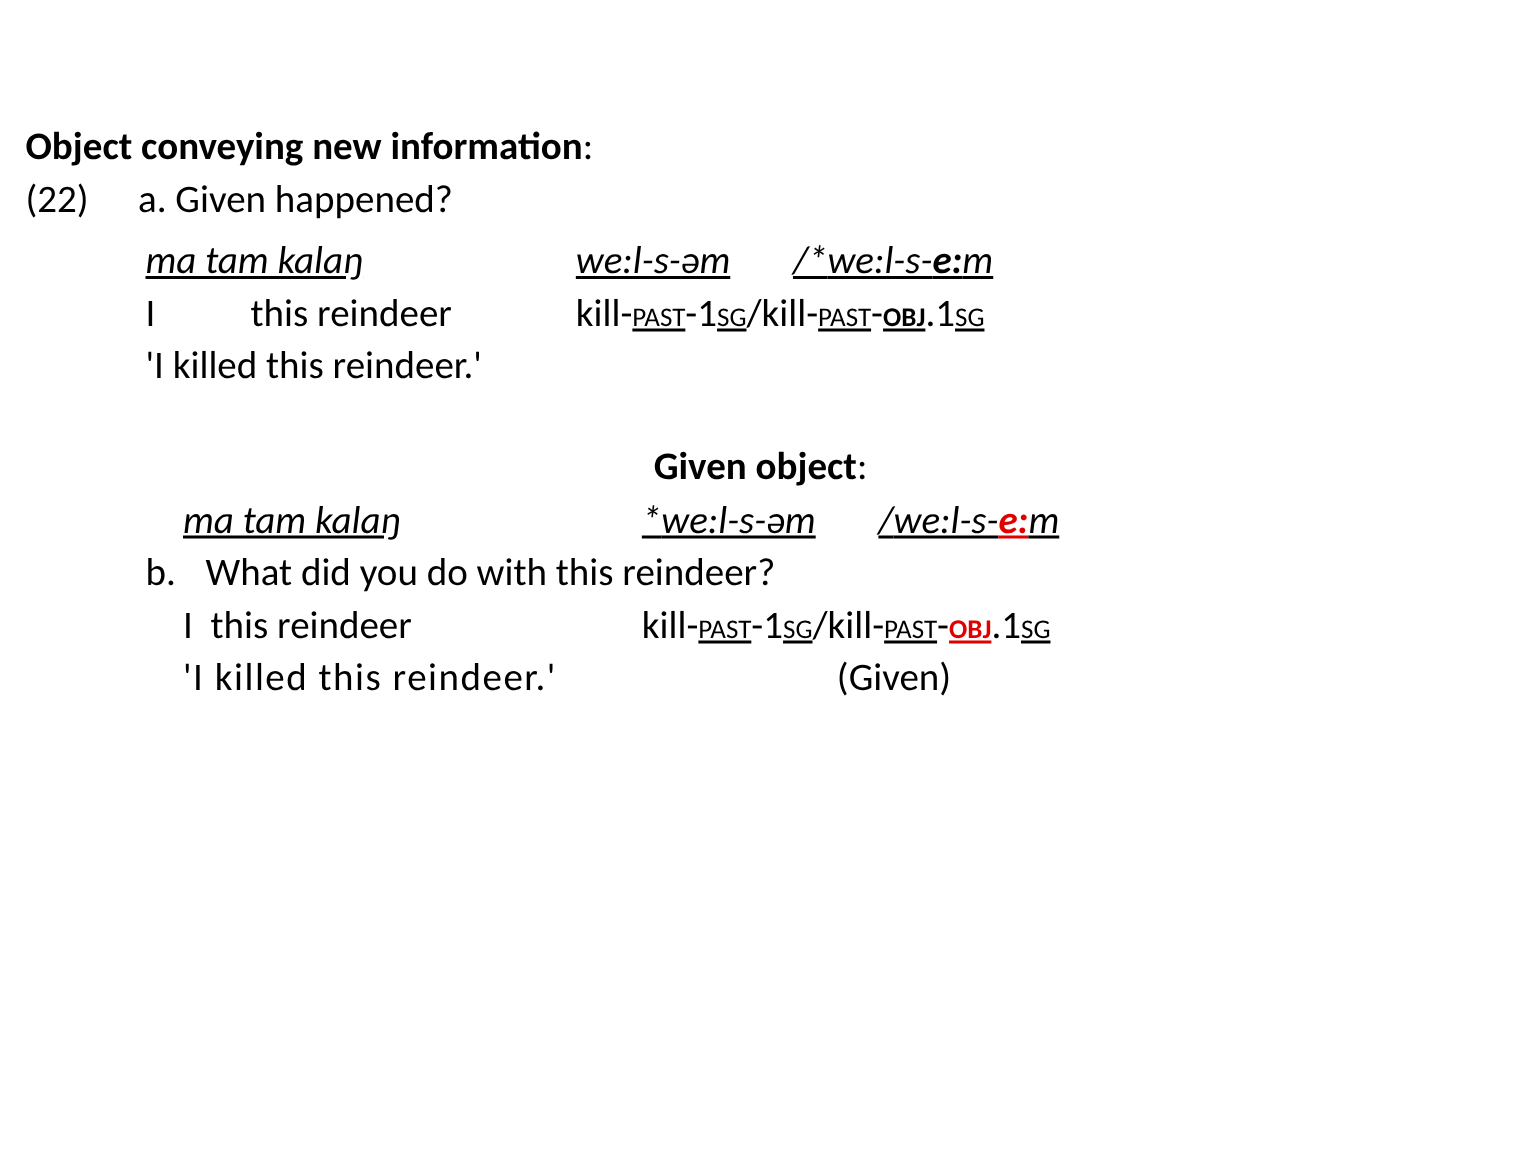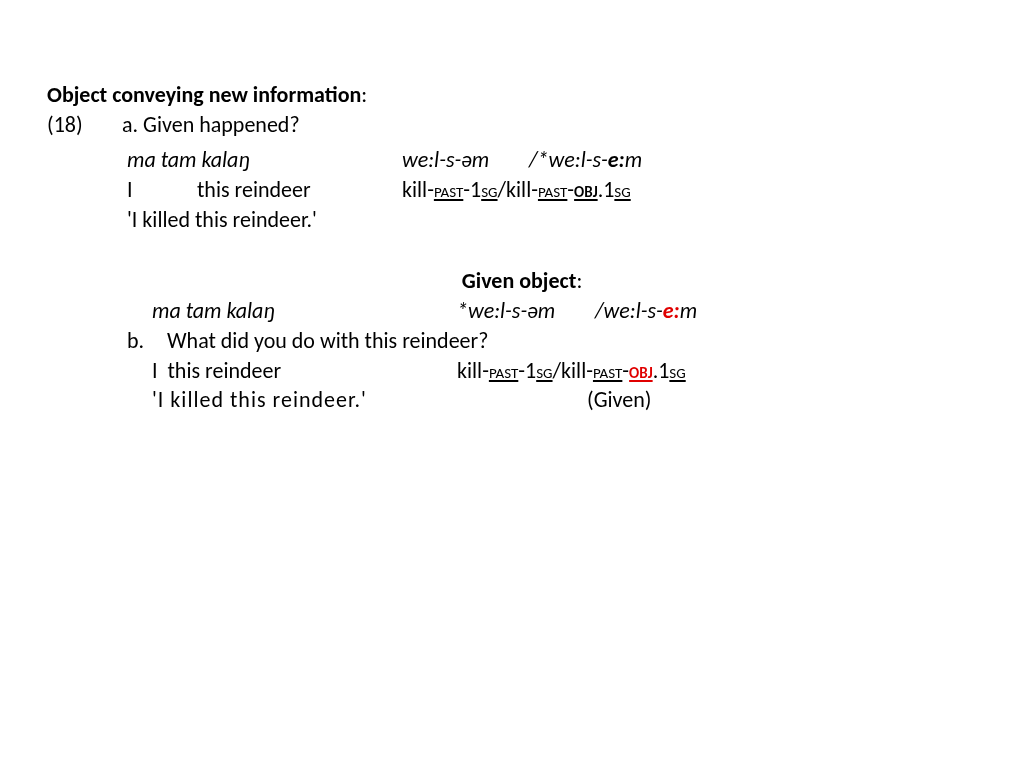--- a/index.html
+++ b/index.html
@@ -6,54 +6,54 @@
     margin: 0;
     padding: 0;
     width: 1024px;
     height: 768px;
     background: #ffffff;
     font-family: Calibri, "Segoe UI", Arial, sans-serif;
     color: #000;
     overflow: hidden;
   }
   .slide {
-    padding: 80px 35px 0 47px;
-    font-size: 22px;
+    padding: 80px 35px 0 17px;
+    font-size: 26px;
     line-height: 1.35;
   }
   .bold { font-weight: 700; }
-  .ital { font-style: italic; }
+  .ital { font-style: italic; text-decoration: underline; }
   .sc { font-variant: small-caps; text-decoration: underline; }
   .red { color: #e00000; }
   .row { white-space: nowrap; }
   .indent1 { padding-left: 80px; }
   .indent2 { padding-left: 80px; }
   .indent3 { padding-left: 105px; }
   .gap { height: 32px; }
   .col1 { display: inline-block; width: 270px; }
-  .col2 { display: inline-block; }
+  .col2 { display: inline-block; margin-left: 11px; }
   .colA { display: inline-block; width: 300px; }
   .colB { display: inline-block; }
   .tcol1 { display: inline-block; width: 170px; letter-spacing: 1px;}
   .tcol2 { display: inline-block; }
   .gl-b1 { display: inline-block; width: 300px; }
   .lbl { display:inline-block; width:40px; }
   .ex-lbl { display:inline-block; width:75px; }
 </style>
 </head>
 <body>
 
 <div class="slide">
 
   <div class="row">
     <span class="bold">Object conveying new information</span><span>:</span>
   </div>
 
   <div class="row">
-    <span class="ex-lbl">(18)</span><span>a.</span><span> Given happened?</span>
+    <span class="ex-lbl">(22)</span><span>a.</span><span> Given happened?</span>
   </div>
 
   <div class="row indent1" style="margin-top:6px;">
     <span class="ital col1">ma tam kalaŋ</span>
     <span class="col2">
       <span class="ital">we:l-s-əm</span>
       <span style="display:inline-block; width:30px;"></span>
       <span class="ital">/*</span><span class="ital">we:l-s-</span><span class="ital bold">e:</span><span class="ital">m</span>
     </span>
   </div>

